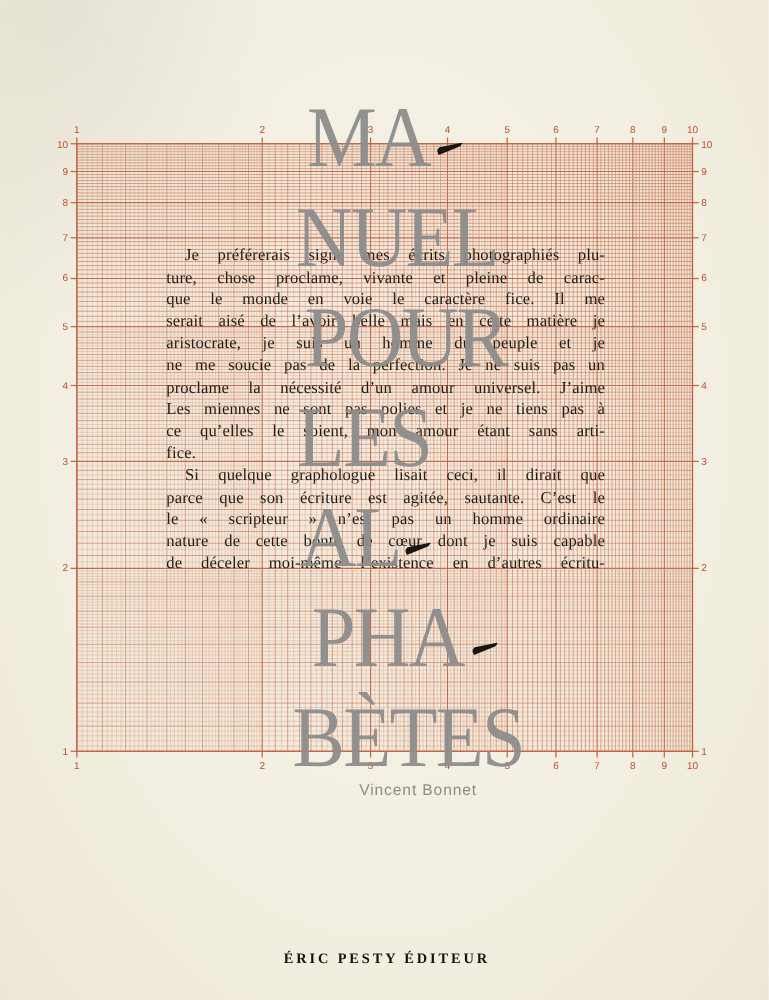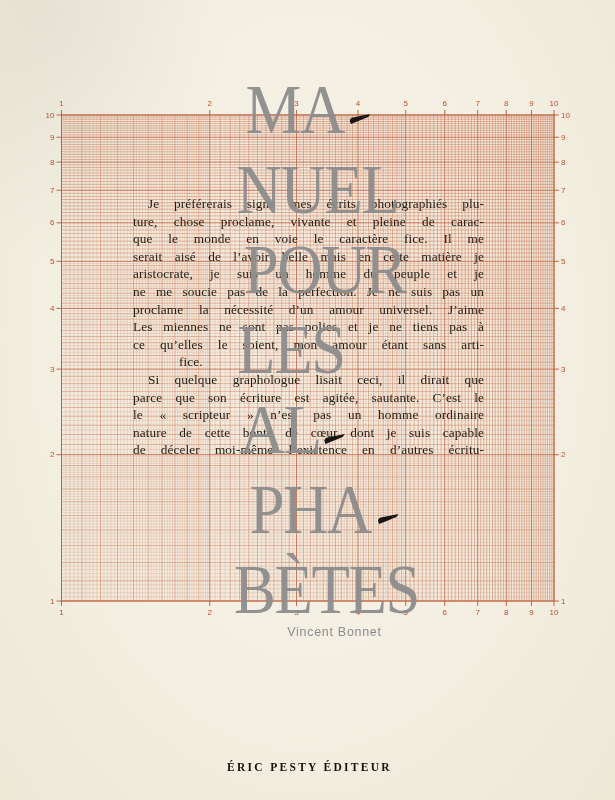--- a/index.html
+++ b/index.html
@@ -21,21 +21,21 @@
     font-size:8px; line-height:9px; color:#c0502e; z-index:4;
   }
   
   .textblock{
     position:absolute; left:133px; top:195px; width:351px; z-index:5;
     font-family:"Liberation Serif", serif; font-size:13.3px; line-height:17.6px;
     color:#221e15; letter-spacing:.1px;
   }
   .bline{ text-align:justify; text-align-last:justify; white-space:normal; height:17.6px; overflow:visible;}
   .bline.indent{ text-indent:15px; }
-  .bline.end{ text-align-last:left;padding-left:46px; }
+  .bline.end{ text-align-last:left; }
   
   .title-layer{position:absolute; inset:0; z-index:6; pointer-events:none;}
   .tline{
     position:absolute; left:0; width:615px; text-align:center;
     font-family:"Liberation Serif", serif; font-size:69px; line-height:1;
     color:#8d8d8d; letter-spacing:-1.5px; opacity:.95;
   }
   .tltx{position:relative;}
   .tl0{top:76px;  transform:scaleX(.91) translateX(-14px);}
   .tl1{top:156px; transform:scaleX(.91) translateX(11px);}

